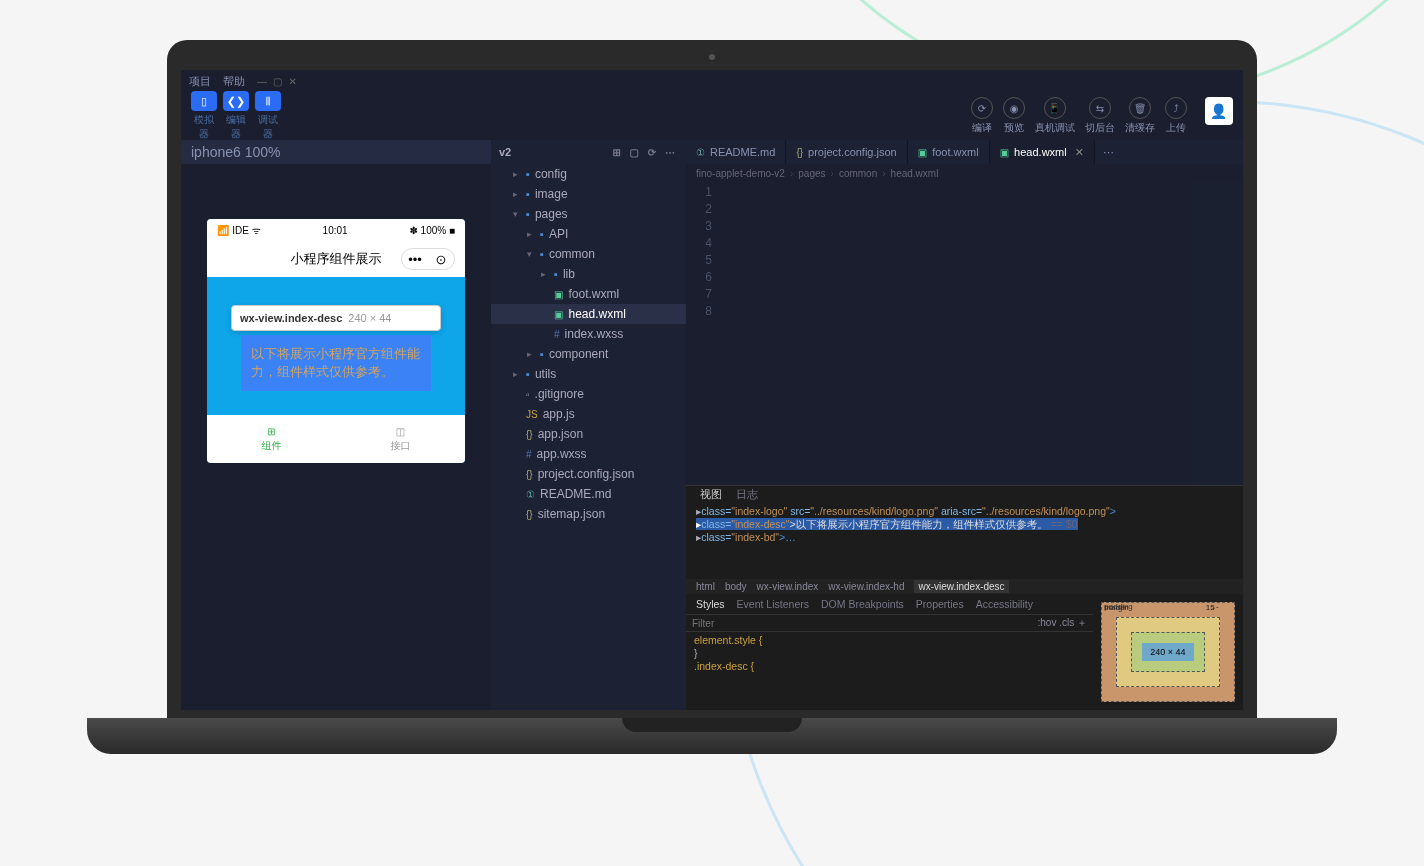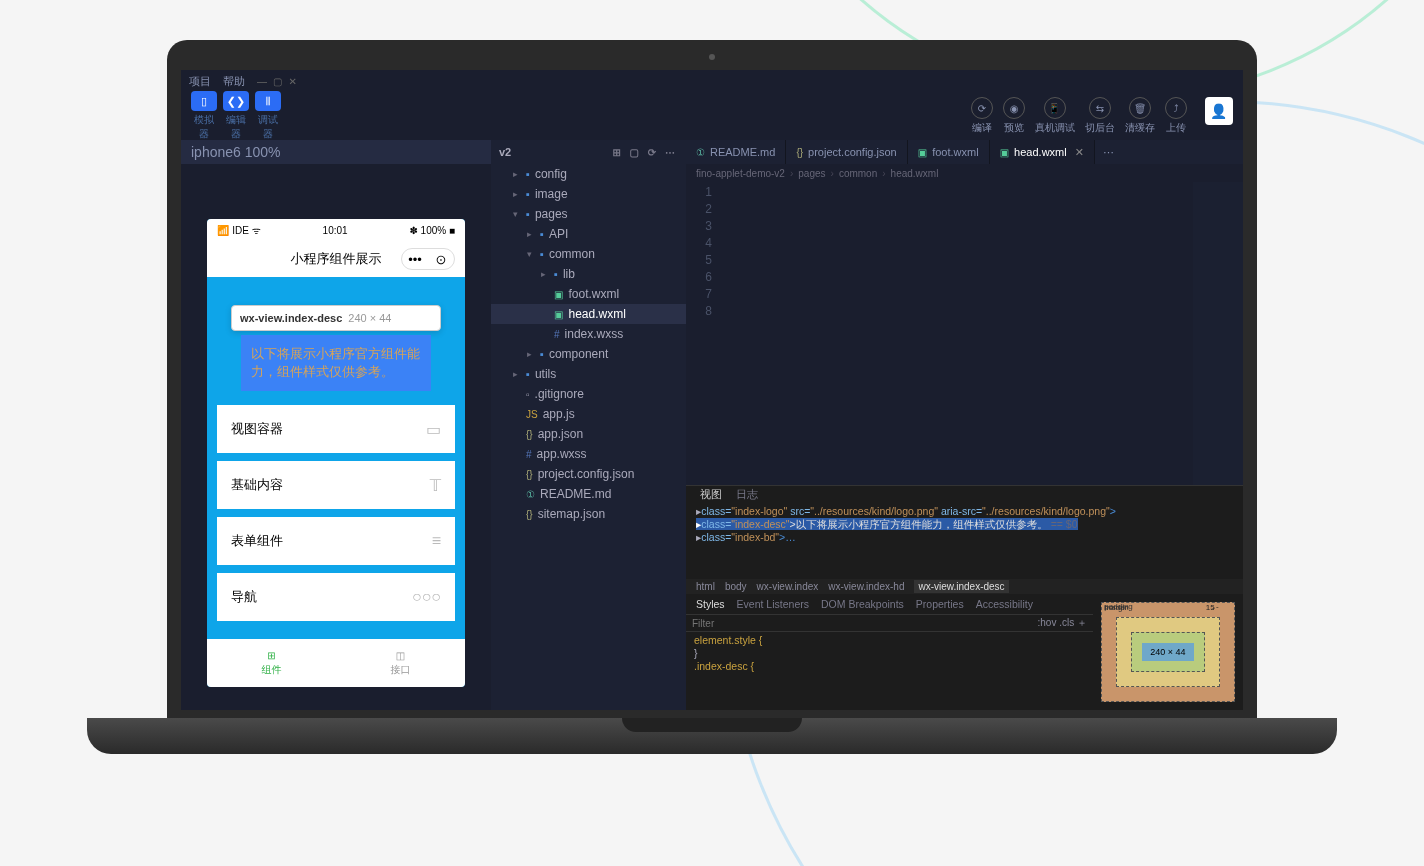--- a/index.html
+++ b/index.html
@@ -209,38 +209,20 @@
                 <div class="capsule">
                     <span>•••</span>
                     <span>⊙</span>
                   </div>
               </div>
               <div class="phone-content">
                 <div class="tooltip-box">
                   <b>wx-view.index-desc</b><span class="dim">240 × 44</span>
                 </div>
                 <div class="highlighted">以下将展示小程序官方组件能力，组件样式仅供参考。</div>
-                <div id="sim-menu">
-                    <div class="menu-item">
-                      <span>视图容器</span>
-                      <span class="r">▭</span>
-                    </div>
-                    <div class="menu-item">
-                      <span>基础内容</span>
-                      <span class="r">𝕋</span>
-                    </div>
-                    <div class="menu-item">
-                      <span>表单组件</span>
-                      <span class="r">≡</span>
-                    </div>
-                    <div class="menu-item">
-                      <span>导航</span>
-                      <span class="r">○○○</span>
-                    </div>
-                  </div>
               </div>
               <div class="phone-tab" id="phone-tabs">
                   <div class="active">
                     <span>⊞</span>
                     <span>组件</span>
                   </div>
                   <div class="">
                     <span>◫</span>
                     <span>接口</span>
                   </div>

